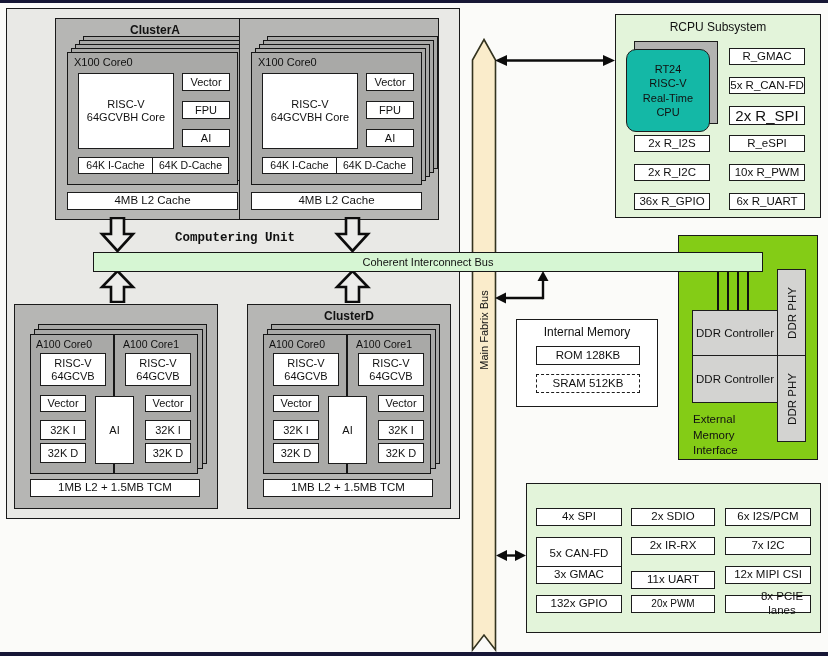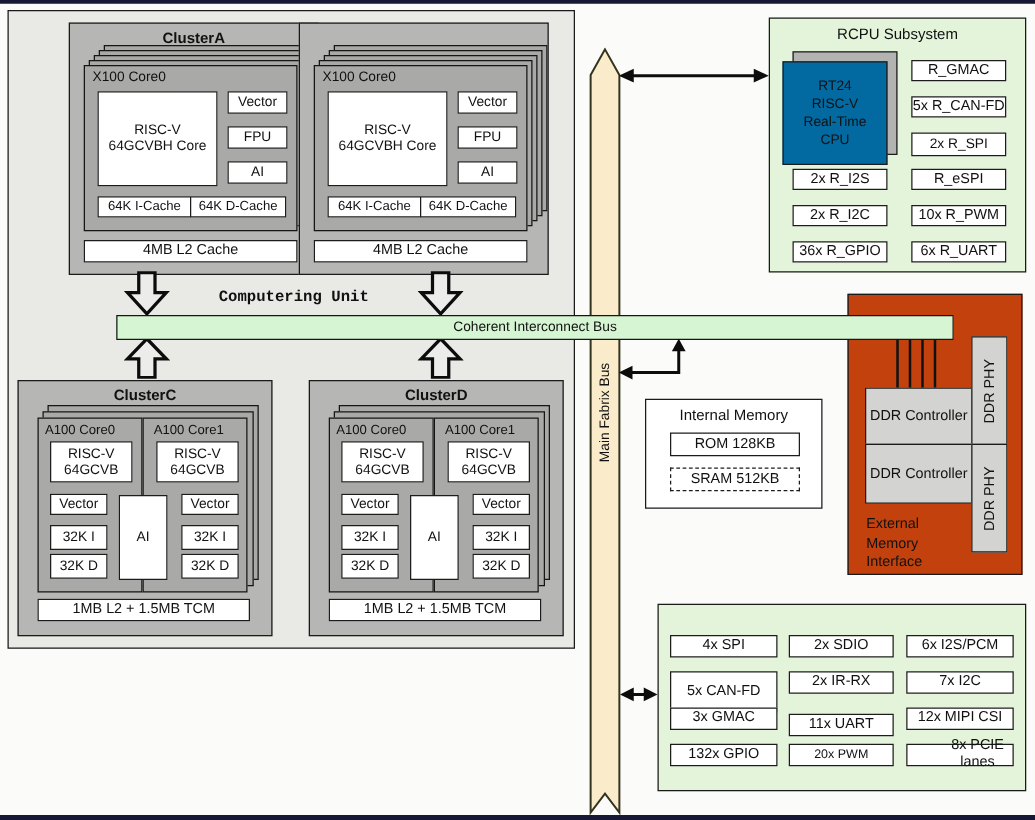--- a/index.html
+++ b/index.html
@@ -72,21 +72,20 @@
       <div class="wbox" style="left:114px;top:20px;width:48px;height:18px;">Vector</div>
       <div class="wbox" style="left:114px;top:48px;width:48px;height:18px;">FPU</div>
       <div class="wbox" style="left:114px;top:76px;width:48px;height:18px;">AI</div>
       <div class="wbox" style="left:10px;top:104px;width:75px;height:17px;font-size:10.5px;">64K I-Cache</div>
       <div class="wbox" style="left:84px;top:104px;width:77px;height:17px;font-size:10.5px;">64K D-Cache</div>
     </div>
     <div class="wbox" style="left:11px;top:173px;width:171px;height:18px;font-size:11.5px;">4MB L2 Cache</div>
   </div>
 
   <div class="panel cluster" style="left:7px;top:295px;width:204px;height:205px;">
-    <div class="title-sm" style="top:4px;">ClusterC</div>
     <div class="corelayer" style="left:23px;top:19px;width:169px;height:140px;"></div>
     <div class="corelayer" style="left:19px;top:24px;width:169px;height:140px;"></div>
     <div class="corelayer" style="left:15px;top:29px;width:84px;height:140px;">
       <div class="label" style="left:5px;top:3px;font-size:10.5px;">A100 Core0</div>
       <div class="wbox" style="left:9px;top:18px;width:66px;height:33px;">RISC-V
 64GCVB</div>
       <div class="wbox" style="left:9px;top:60px;width:46px;height:17px;">Vector</div>
       <div class="wbox" style="left:9px;top:85px;width:46px;height:20px;">32K I</div>
       <div class="wbox" style="left:9px;top:108px;width:46px;height:20px;">32K D</div>
     </div>
@@ -164,42 +163,42 @@
   </svg>
 <svg class="abs" style="left:495px;top:549px;z-index:12;" width="32" height="13" viewBox="0 0 32 13">
   <line class="arrowline" x1="8" y1="6.5" x2="24" y2="6.5"></line>
   <polygon class="arrowhead" points="1,6.5 12,1 12,12"></polygon>
   <polygon class="arrowhead" points="31,6.5 20,1 20,12"></polygon>
   </svg>
 
 <div class="panel greenpanel" style="left:615px;top:14px;width:206px;height:204px;">
   <div class="ptitle">RCPU Subsystem</div>
   <div class="gbox" style="left:18px;top:26px;width:84px;height:83px;background:#b3b3b1;"></div>
-  <div class="gbox" style="left:10px;top:34px;width:84px;height:83px;background:#0369a1;font-size:11px;line-height:1.3;">RT24
+  <div class="gbox" style="left:10px;top:34px;width:84px;height:83px;background:#14b8a6;font-size:11px;line-height:1.3;border-radius:10px;">RT24
 RISC-V
 Real-Time
 CPU</div>
   <div class="wbox" style="left:113px;top:33px;width:76px;height:17px;font-size:11.5px;">R_GMAC</div>
   <div class="wbox" style="left:113px;top:62px;width:76px;height:17px;font-size:11.5px;">5x R_CAN-FD</div>
-  <div class="wbox" style="left:113px;top:91px;width:76px;height:19px;font-size:11px;text-align:center;">2x R_SPI</div>
+  <div class="wbox" style="left:113px;top:91px;width:76px;height:19px;font-size:15px;text-align:center;">2x R_SPI</div>
   <div class="wbox" style="left:18px;top:120px;width:76px;height:17px;font-size:11.5px;">2x R_I2S</div>
   <div class="wbox" style="left:113px;top:120px;width:76px;height:17px;font-size:11.5px;">R_eSPI</div>
   <div class="wbox" style="left:18px;top:149px;width:76px;height:17px;font-size:11.5px;">2x R_I2C</div>
   <div class="wbox" style="left:113px;top:149px;width:76px;height:17px;font-size:11.5px;">10x R_PWM</div>
   <div class="wbox" style="left:18px;top:178px;width:76px;height:17px;font-size:11.5px;">36x R_GPIO</div>
   <div class="wbox" style="left:113px;top:178px;width:76px;height:17px;font-size:11.5px;">6x R_UART</div>
 </div>
 
 <div class="panel" style="left:516px;top:319px;width:142px;height:88px;background:#fff;">
   <div class="ptitle">Internal Memory</div>
   <div class="wbox" style="left:19px;top:26px;width:104px;height:19px;font-size:11.5px;">ROM 128KB</div>
   <div class="wbox" style="left:19px;top:54px;width:104px;height:19px;font-size:11.5px;border:1.4px dashed #1c1c1c;">SRAM 512KB</div>
 </div>
 
-<div class="panel" style="left:678px;top:235px;width:140px;height:225px;background:#c2410c;z-index:2;">
+<div class="panel" style="left:678px;top:235px;width:140px;height:225px;background:#84cc16;z-index:2;">
   <div class="gbox" style="left:13px;top:74px;width:86px;height:46px;">DDR Controller</div>
   <div class="gbox" style="left:13px;top:119px;width:86px;height:48px;">DDR Controller</div>
   <div class="gbox" style="left:98px;top:33px;width:29px;height:87px;">
     <span class="vtext" style="font-size:11.5px;">DDR PHY</span></div>
   <div class="gbox" style="left:98px;top:119px;width:29px;height:87px;">
     <span class="vtext" style="font-size:11.5px;">DDR PHY</span></div>
   <div style="position:absolute;left:14px;top:176px;font-size:11.5px;line-height:1.35;white-space:pre-line;">External
 Memory
 Interface</div>
 </div>

